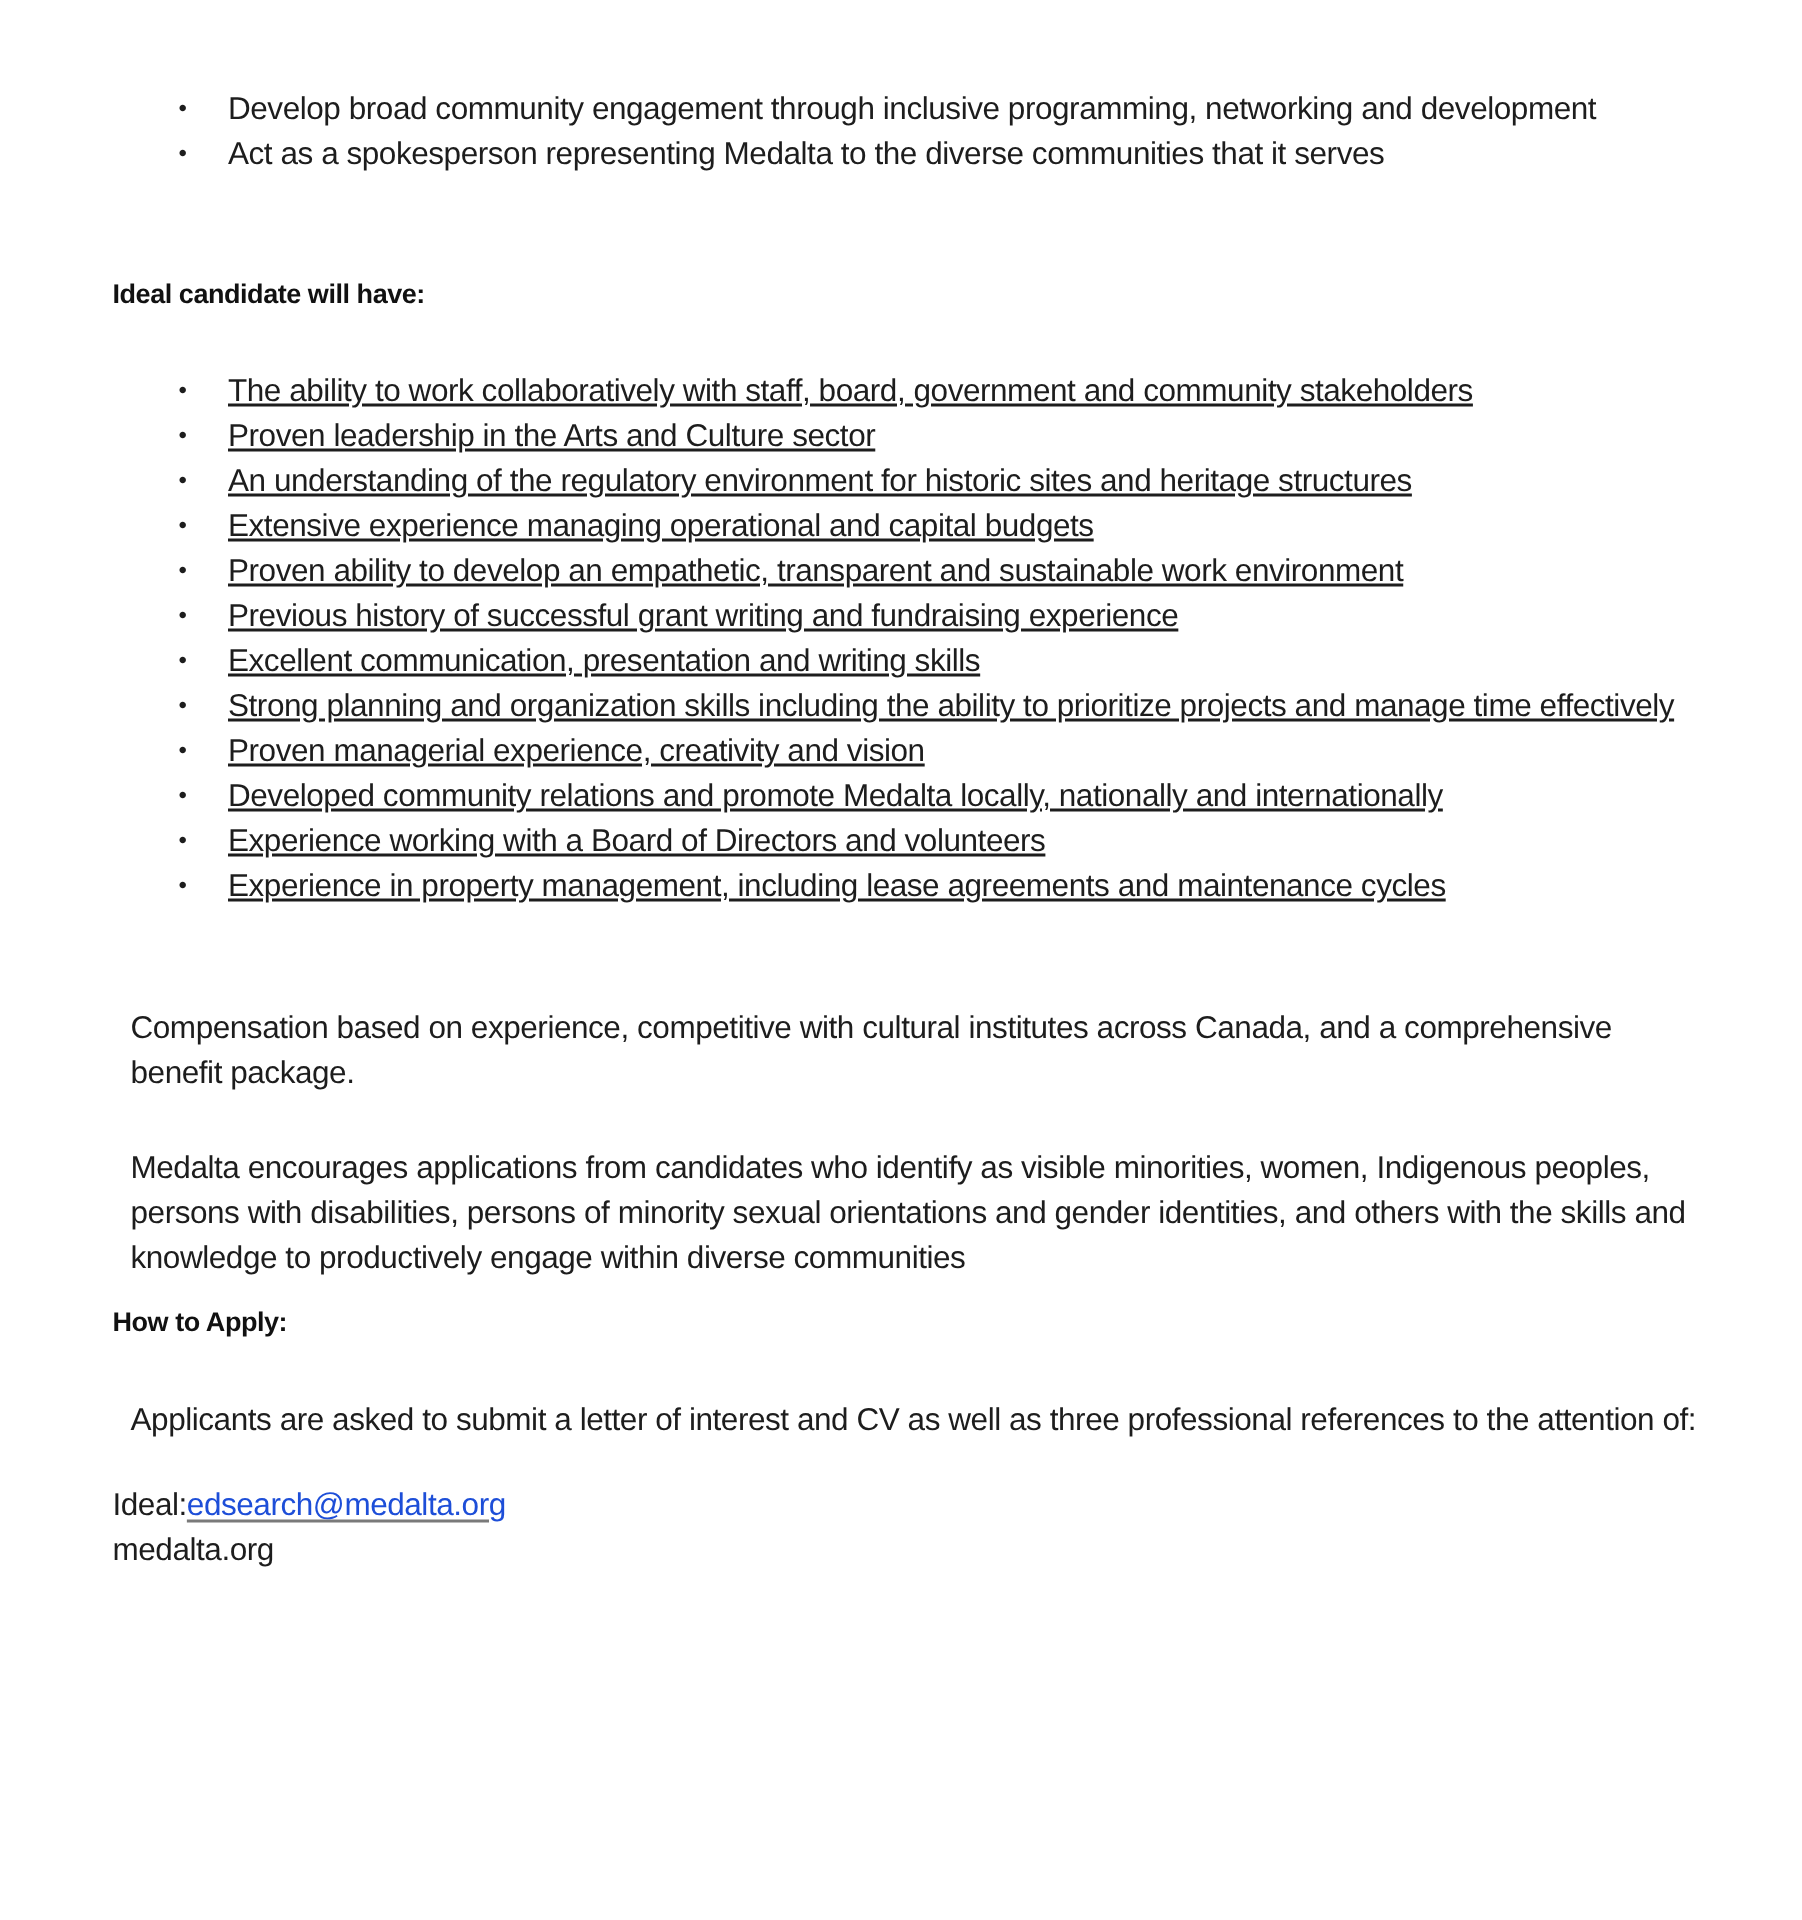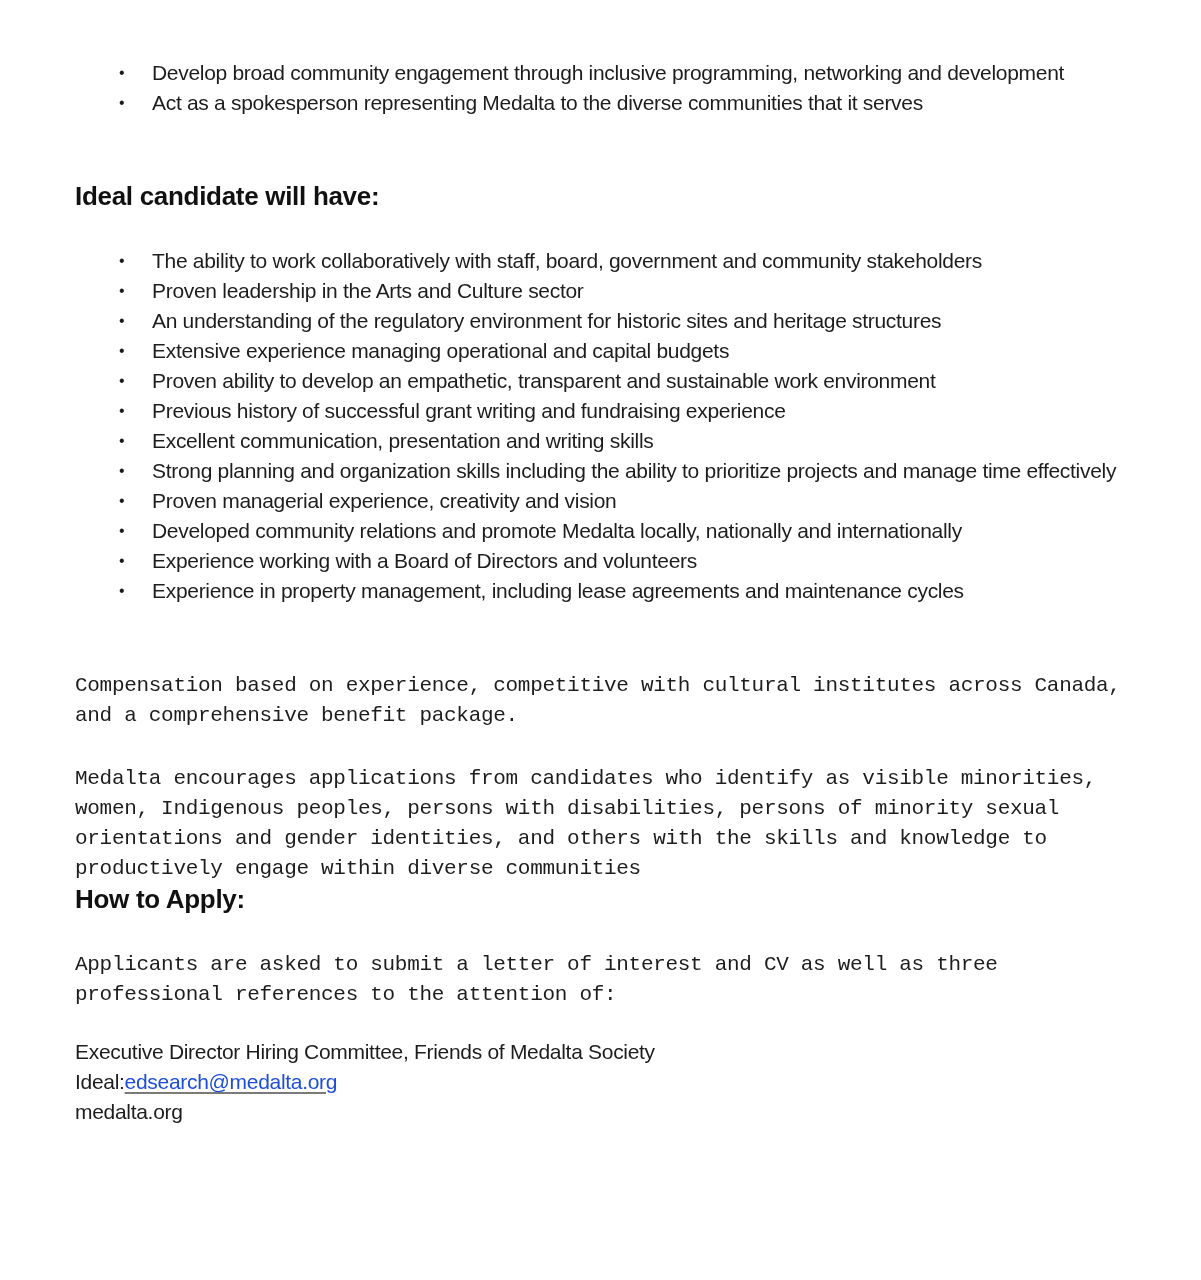--- a/index.html
+++ b/index.html
@@ -36,36 +36,35 @@
   ul.bullets li::before {
     content: "\2022";
     position: absolute;
     left: 44px;
     top: 0;
     font-size: 16px;
     line-height: 30px;
     color: #1d1d1d;
   }
   ul.intro  { max-width: 1012px; }
-  ul.ideal  { max-width: 1118px; margin-top: 35px; }
+  ul.ideal  { max-width: 1118px; margin-top: 35px; text-decoration: underline; }
 
   .heading {
     font-weight: bold;
-    font-size: 26px;
+    font-size: 18px;
     line-height: 30px;
     color: #111111;
     margin: 0;
   }
   .h-ideal { margin-top: 63px; }
   .h-apply { }
 
   .para {
-    margin: 0;
+    margin: 12px;
     max-width: 1048px;
-    font-family: Liberation Mono, monospace;
   }
   .p-comp  { margin-top: 65px; }
   .p-div   { margin-top: 33px; }
   .p-apply { margin-top: 36px; }
 
   .contact { margin-top: 27px; }
   .contact .line { min-height: 30px; }
 
   .email-link {
     color: #1d4ed8;
@@ -105,20 +104,19 @@
 
   <p class="para p-comp">Compensation based on experience, competitive with cultural institutes across Canada, and a comprehensive benefit package.</p>
 
   <p class="para p-div">Medalta encourages applications from candidates who identify as visible minorities, women, Indigenous peoples, persons with disabilities, persons of minority sexual orientations and gender identities, and others with the skills and knowledge to productively engage within diverse communities</p>
 
   <h2 class="heading h-apply">How to Apply:</h2>
 
   <p class="para p-apply">Applicants are asked to submit a letter of interest and CV as well as three professional references to the attention of:</p>
 
   <div class="contact">
-    <div class="line">Executive Director Hiring Committee, Friends of Medalta Society</div>
     <div class="line">
       <span>Ideal:</span><a class="email-link">edsearch@medalta.org</a>
     </div>
     <div class="line">medalta.org</div>
   </div>
 
 </div>
 
 </body></html>

